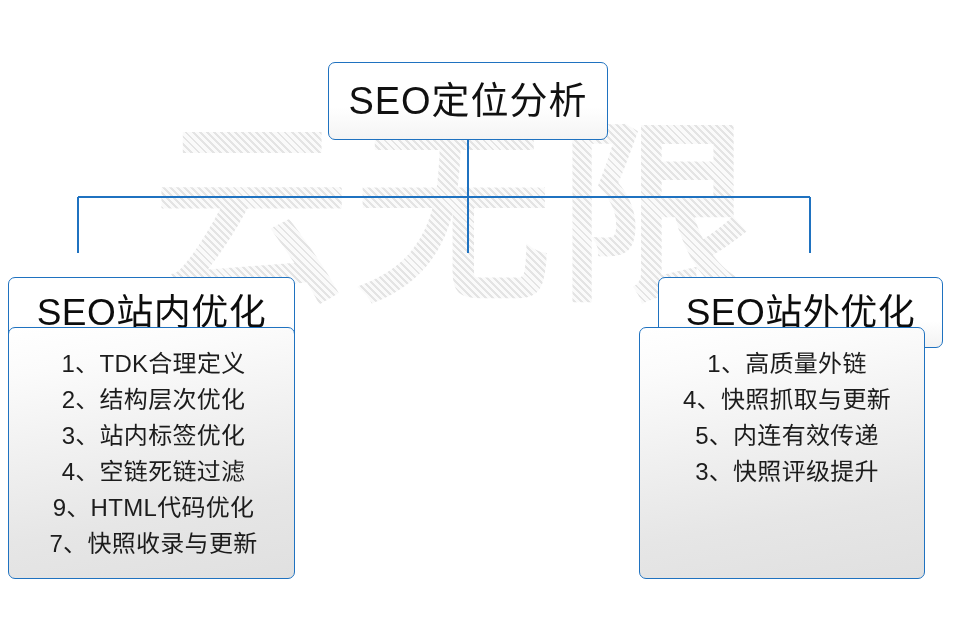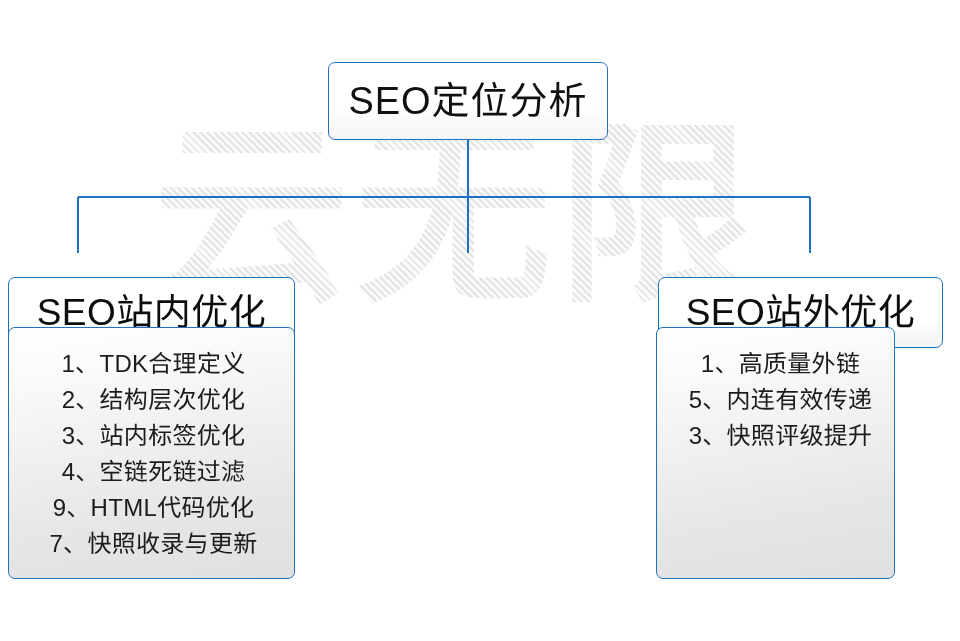--- a/index.html
+++ b/index.html
@@ -183,23 +183,24 @@
         <li>9、HTML代码优化</li>
         <li>7、快照收录与更新</li>
       </ul>
     </div>
   </div>
 
   <div class="col col-2">
     <div class="head-box" style="left:329px;width:285px;">
       <span class="head-title">SEO站外优化</span>
     </div>
-    <div class="body-box" style="left:327px;width:239px;">
+    <div class="body-box" style="left:310px;width:286px;">
       <ul class="item-list">
         <li>1、高质量外链</li>
+        <li>4、快照抓取与更新</li>
         <li>5、内连有效传递</li>
         <li>3、快照评级提升</li>
       </ul>
     </div>
   </div>
 
   <div class="col col-3">
     
     
   </div>

